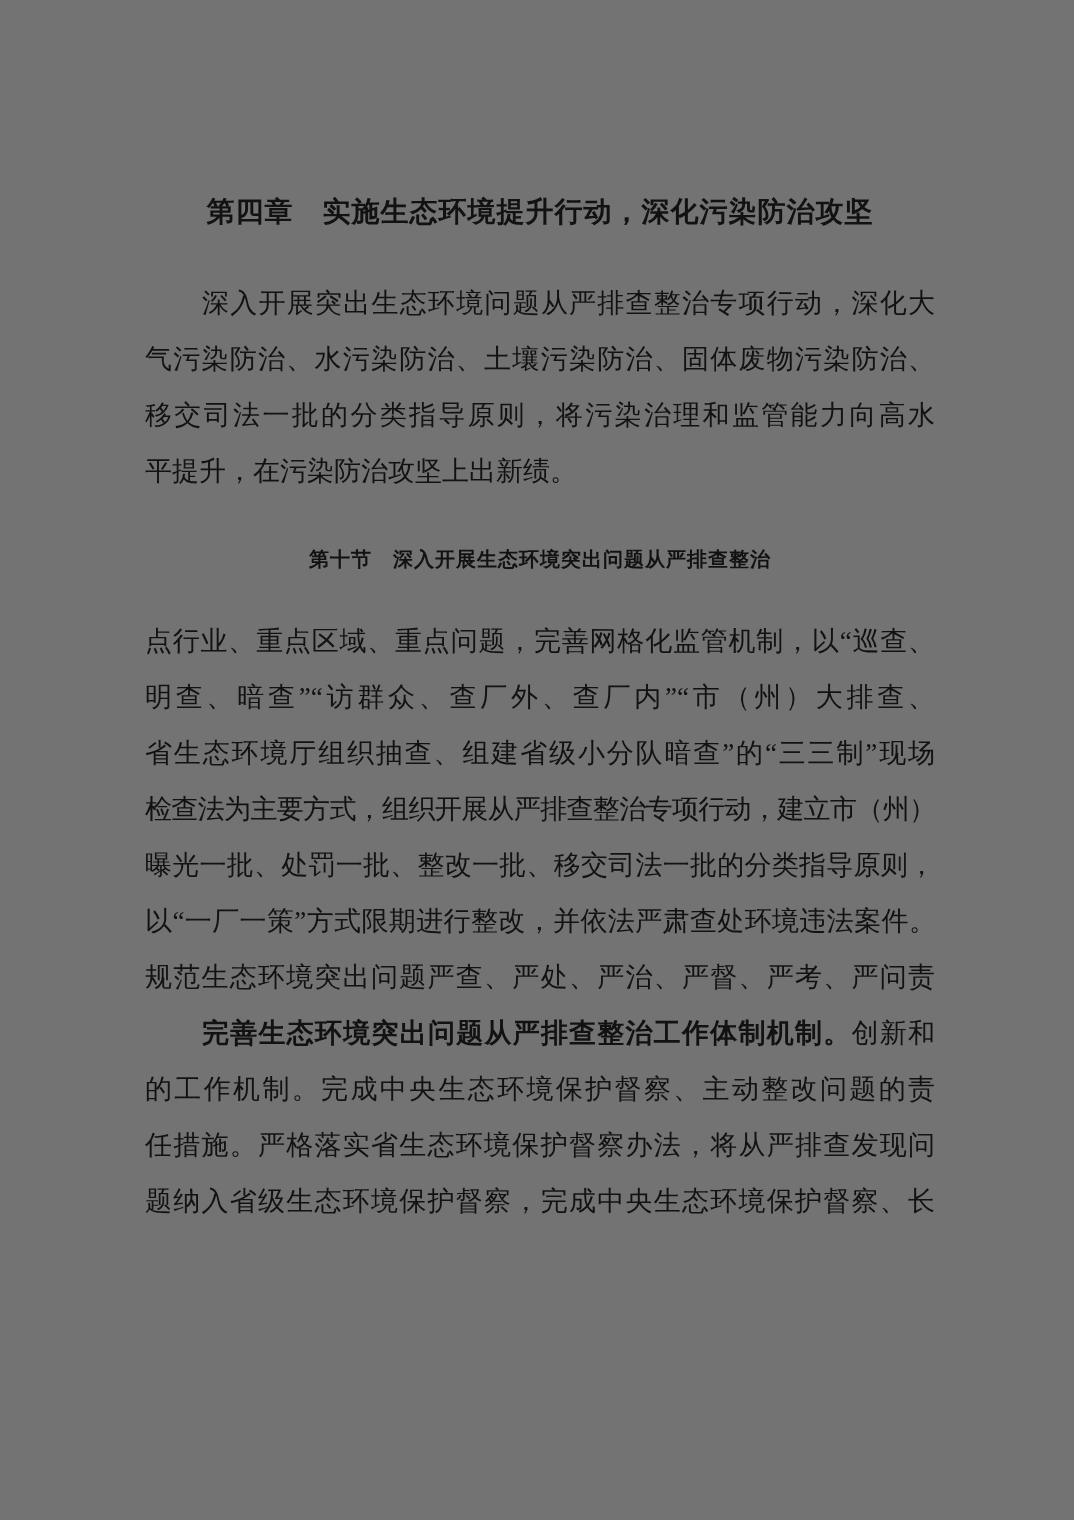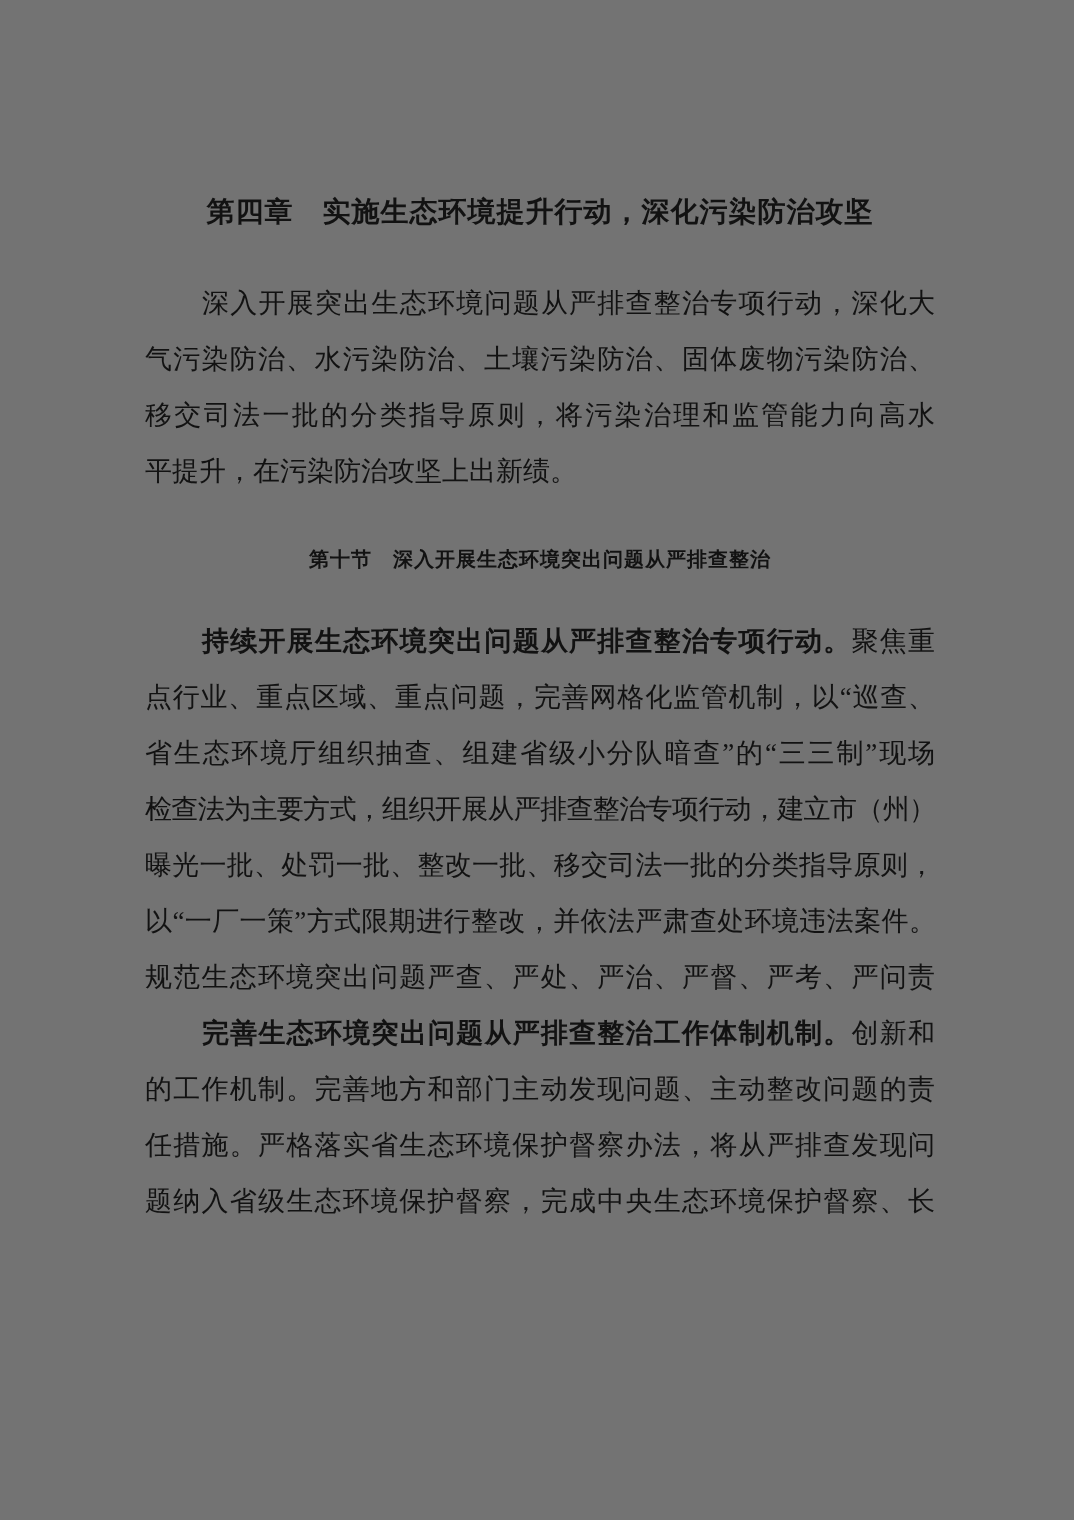--- a/index.html
+++ b/index.html
@@ -67,30 +67,30 @@
   <div class="para">
       <div class="line indent"><span class="regular">深入开展突出生态环境问题从严排查整治专项行动，深化大</span></div>
       <div class="line"><span class="regular">气污染防治、水污染防治、土壤污染防治、固体废物污染防治、</span></div>
       <div class="line"><span class="regular">移交司法一批的分类指导原则，将污染治理和监管能力向高水</span></div>
       <div class="line flush"><span class="regular">平提升，在污染防治攻坚上出新绩。</span></div>
     </div>
 
   <h2 class="section-title">第十节　深入开展生态环境突出问题从严排查整治</h2>
 
   <div class="para">
-      <div class="line indent"><span class="bold">持续开展生态环境突出问题从严排查整治专项行动。</span><span class="regular">聚焦重</span></div>
       <div class="line"><span class="regular">点行业、重点区域、重点问题，完善网格化监管机制，以“巡查、</span></div>
+      <div class="line"><span class="regular">明查、暗查”“访群众、查厂外、查厂内”“市（州）大排查、</span></div>
       <div class="line"><span class="regular">省生态环境厅组织抽查、组建省级小分队暗查”的“三三制”现场</span></div>
       <div class="line tight"><span class="regular">检查法为主要方式，组织开展从严排查整治专项行动，建立市（州）</span></div>
       <div class="line"><span class="regular">曝光一批、处罚一批、整改一批、移交司法一批的分类指导原则，</span></div>
       <div class="line tight"><span class="regular">以“一厂一策”方式限期进行整改，并依法严肃查处环境违法案件。</span></div>
     </div>
 
   <div class="para">
       <div class="line"><span class="regular">规范生态环境突出问题严查、严处、严治、严督、严考、严问责</span></div>
       <div class="line indent"><span class="bold">完善生态环境突出问题从严排查整治工作体制机制。</span><span class="regular">创新和</span></div>
-      <div class="line"><span class="regular">的工作机制。完善地方和部门主动发现问题、主动整改问题的责</span></div>
+      <div class="line"><span class="regular">的工作机制。完成中央生态环境保护督察、主动整改问题的责</span></div>
       <div class="line"><span class="regular">任措施。严格落实省生态环境保护督察办法，将从严排查发现问</span></div>
       <div class="line"><span class="regular">题纳入省级生态环境保护督察，完成中央生态环境保护督察、长</span></div>
     </div>
 
 
 </div>
 
 </body></html>

